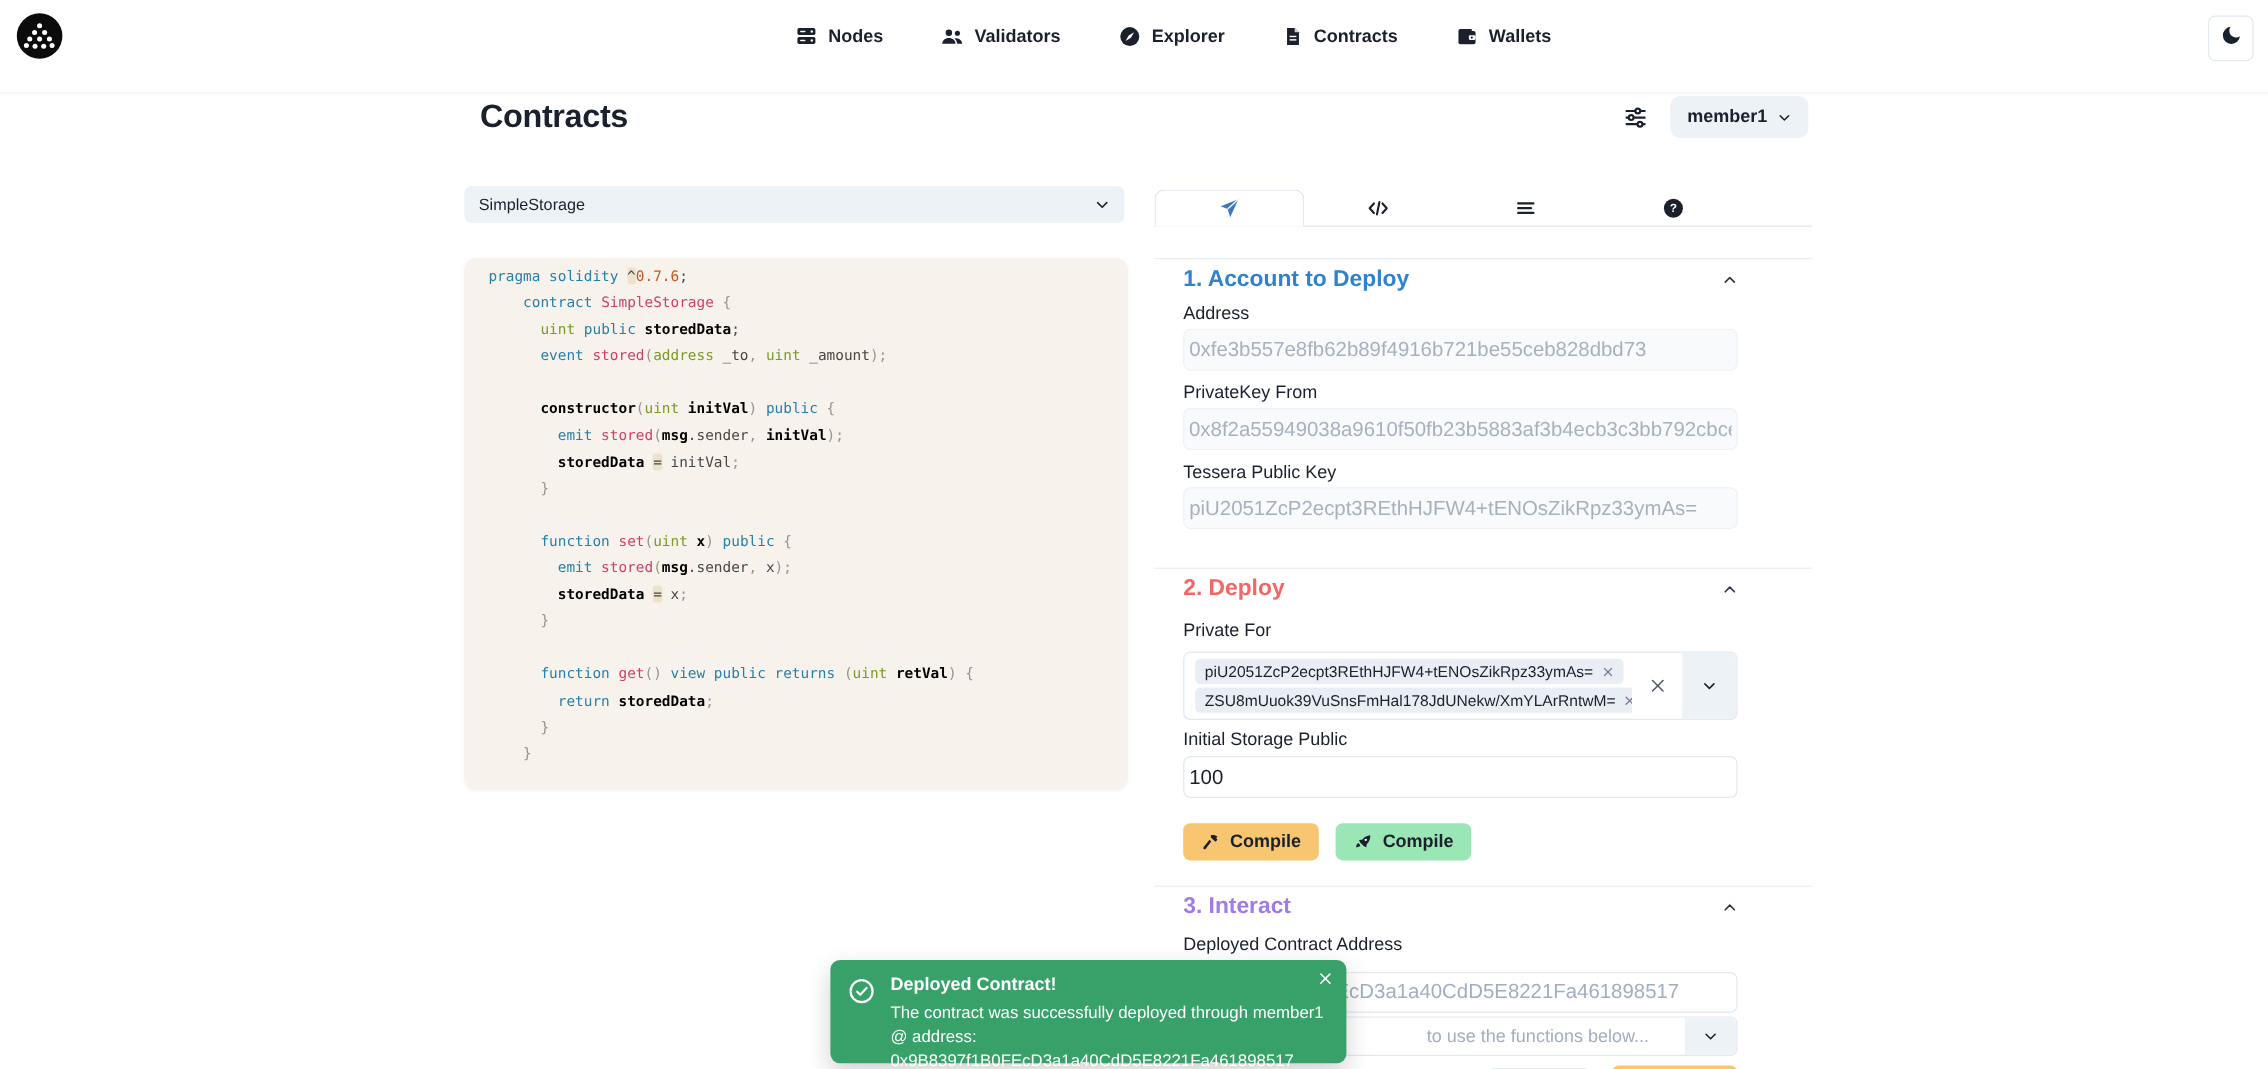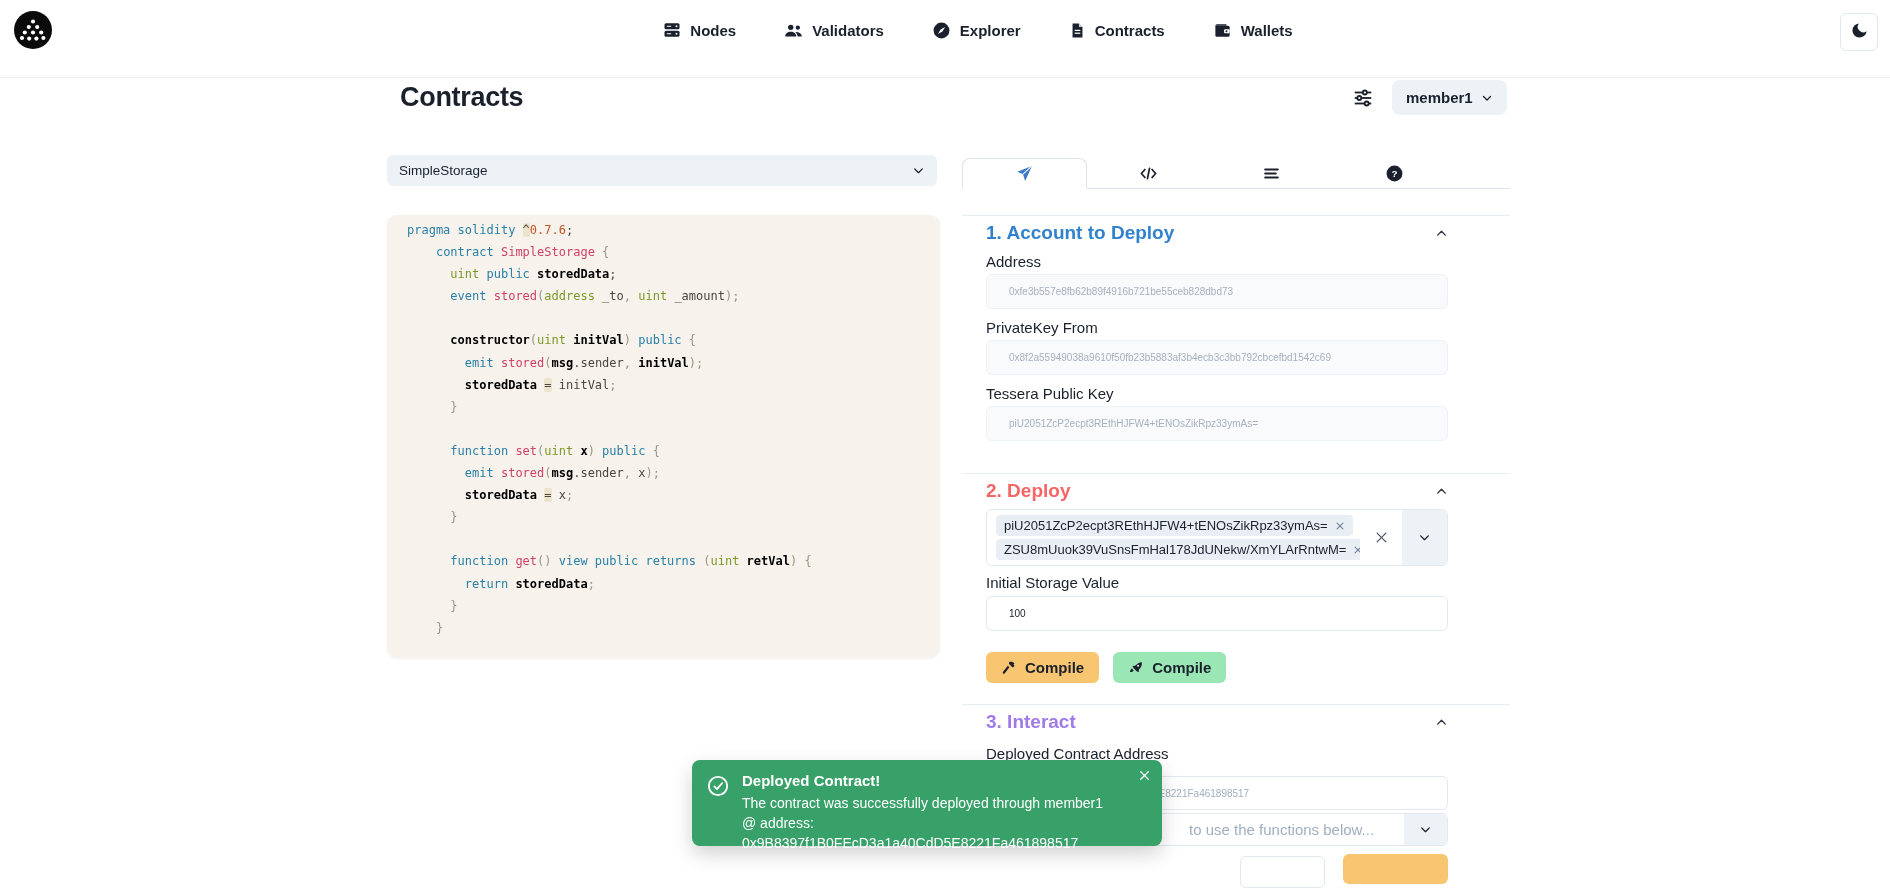--- a/index.html
+++ b/index.html
@@ -34,22 +34,22 @@
   .tabs{display:flex;height:30px;border-bottom:1px solid #DEE4EC;}
   .tab{width:123px;display:flex;align-items:center;justify-content:center;border-radius:8px 8px 0 0;cursor:pointer;}
   .tab.active{background:#fff;border:1px solid #DEE4EC;border-bottom:1px solid #fff;margin-bottom:-1px;}
   .divider{border-top:1px solid #E8EDF3;width:548px;}
   .d1{margin-top:26px}.d2{margin-top:32px}.d3{margin-top:21px}
   .sec-content{margin-left:24px;width:462px;}
   .sec-head{display:flex;align-items:center;justify-content:space-between;margin-top:7px;}
   .sec-title{font-size:19px;font-weight:700;line-height:20px;}
   .collapse-btn{color:#2D3748;display:flex;align-items:center;cursor:pointer;}
   .f-label{font-size:15px;color:#1A202C;margin-top:10px;line-height:18px;}
-  .inp{display:block;width:462px;height:35px;border:1px solid #E2E8F0;border-radius:6px;font-size:10px;
-       padding:0 22px;box-sizing:border-box;font-family:"Liberation Sans",sans-serif;margin-top:3px;outline:none;background:#fff;color:#1A202C;}
+  .inp{display:block;width:462px;height:35px;border:1px solid #E2E8F0;border-radius:6px;font-size:17px;
+       padding:0 4px;box-sizing:border-box;font-family:"Liberation Sans",sans-serif;margin-top:3px;outline:none;background:#fff;color:#1A202C;}
   .inp.dis{background:#F8FAFC;border-color:#EDF2F7;color:#A7B1BE;}
   .inp.gray{color:#A0AEC0;}
   .mselect{width:462px;height:57px;border:1px solid #E2E8F0;border-radius:6px;display:flex;box-sizing:border-box;margin-top:8px;background:#fff;}
   .ms-tags{flex:1;padding:4px 0 4px 9px;display:flex;flex-direction:column;justify-content:center;gap:3px;overflow:hidden;}
   .ms-tag{display:inline-flex;align-items:center;gap:7px;background:#E9EEF4;border-radius:4px;padding:3px 8px;
           font-size:13px;width:max-content;max-width:420px;white-space:nowrap;}
   .ms-clear{width:42px;display:flex;align-items:center;justify-content:center;cursor:pointer;}
   .ms-chevron{width:45px;background:#EDF2F7;border-radius:0 6px 6px 0;display:flex;align-items:center;justify-content:center;cursor:pointer;}
   .btn-row{display:flex;gap:14px;width:462px;margin-top:21px;}
   .btn{height:31px;border:none;border-radius:6px;display:inline-flex;align-items:center;gap:8px;padding:0 15px;
@@ -57,22 +57,22 @@
   .btn-compile{background:#F8C571;}
   .btn-deploy{background:#9AE6B4;}
   .fselect{width:462px;height:33px;border:1px solid #E2E8F0;border-radius:6px;display:flex;align-items:center;
            box-sizing:border-box;margin-top:3px;background:#fff;cursor:pointer;}
   .fselect-text{flex:1;padding-left:202px;color:#A0AEC0;font-size:15px;white-space:nowrap;overflow:hidden;}
   .fselect-chevron{width:43px;align-self:stretch;background:#EDF2F7;border-radius:0 6px 6px 0;display:flex;align-items:center;justify-content:center;}
   .partial-row{position:relative;margin-top:8px;height:40px;}
   .partial-outline{position:absolute;left:254px;top:2px;width:83px;height:30px;border:1px solid #E2E8F0;border-radius:6px;background:#fff;}
   .partial-orange{position:absolute;left:357px;top:0;width:105px;height:30px;border-radius:6px;background:#F8C571;}
   
-  .toast{position:absolute;left:692px;top:760px;width:430px;height:86px;background:#38A169;border-radius:8px;
-         color:#fff;box-shadow:0 8px 20px rgba(0,0,0,.18);z-index:20;padding-left:40px;}
+  .toast{position:absolute;left:692px;top:800px;width:430px;height:86px;background:#38A169;border-radius:8px;
+         color:#fff;box-shadow:0 8px 20px rgba(0,0,0,.18);z-index:20;}
   .toast-icon{position:absolute;left:15px;top:15px;}
   .toast-title{position:absolute;left:50px;top:12px;font-size:15px;font-weight:700;}
   .toast-msg{position:absolute;left:50px;top:33px;font-size:14px;line-height:20px;width:378px;}
   .toast-close{position:absolute;right:11px;top:9px;cursor:pointer;display:flex;}
 </style>
 </head>
 <body>
 
 <div class="frame">
 
@@ -258,20 +258,21 @@
       <div class="sec-head">
         <span class="sec-title" style="color:#F56565">2. Deploy</span>
         <span class="collapse-btn">
           <span style="display:flex">
               <svg width="13" height="13" viewBox="0 0 24 24" fill="none" stroke="#2D3748" stroke-width="2.6" stroke-linecap="round" stroke-linejoin="round">
                 <polyline points="5 15 12 8 19 15"></polyline>
               </svg>
             </span>
         </span>
       </div>
+      <div class="f-label" style="margin-top:16px">Private For</div>
 
       <div class="mselect">
         <div class="ms-tags">
           <span class="ms-tag">
             <span>piU2051ZcP2ecpt3REthHJFW4+tENOsZikRpz33ymAs=</span>
             <span style="display:flex">
                 <svg width="10" height="10" viewBox="0 0 24 24" fill="none" stroke="#718096" stroke-width="2.6" stroke-linecap="round">
                   <line x1="5" y1="5" x2="19" y2="19"></line>
                   <line x1="19" y1="5" x2="5" y2="19"></line>
                 </svg>
@@ -295,21 +296,21 @@
         </div>
         <div class="ms-chevron">
           <span style="display:flex">
               <svg width="13" height="13" viewBox="0 0 24 24" fill="none" stroke="#1A202C" stroke-width="2.4" stroke-linecap="round" stroke-linejoin="round">
                 <polyline points="5 9 12 16 19 9"></polyline>
               </svg>
             </span>
         </div>
       </div>
 
-      <div class="f-label" style="margin-top:8px">Initial Storage Value</div>
+      <div class="f-label" style="margin-top:8px">Initial Storage Public</div>
       <input class="inp" style="margin-top: 4px;" value="100">
 
       <div class="btn-row">
         <button class="btn btn-compile">
           <span style="display:flex">
             <svg width="16" height="16" viewBox="0 0 24 24" fill="#1A202C">
                 <path d="M12 3.2c2.9-1.1 6.2-.3 8.3 1.8l-1.7 1.7 1.2 1.2a1 1 0 0 1 0 1.4l-1.4 1.4a1 1 0 0 1-1.4 0l-4.8-4.8a1 1 0 0 1 0-1.4z"></path>
                 <path d="M10.3 8.6l2.3 2.3-7.2 9.2a1.6 1.6 0 0 1-2.3-2.3z"></path>
               </svg>
           </span>

